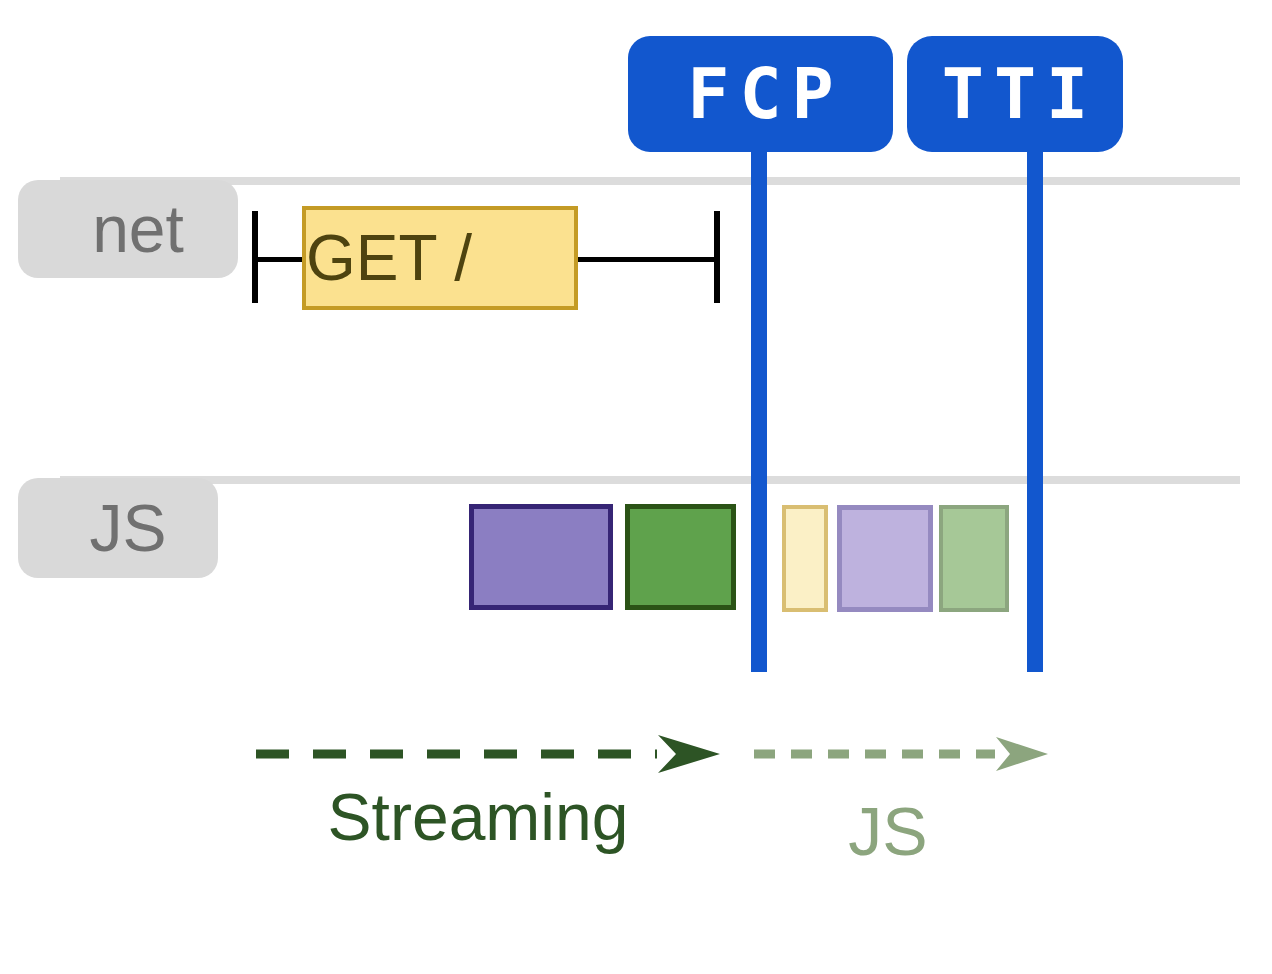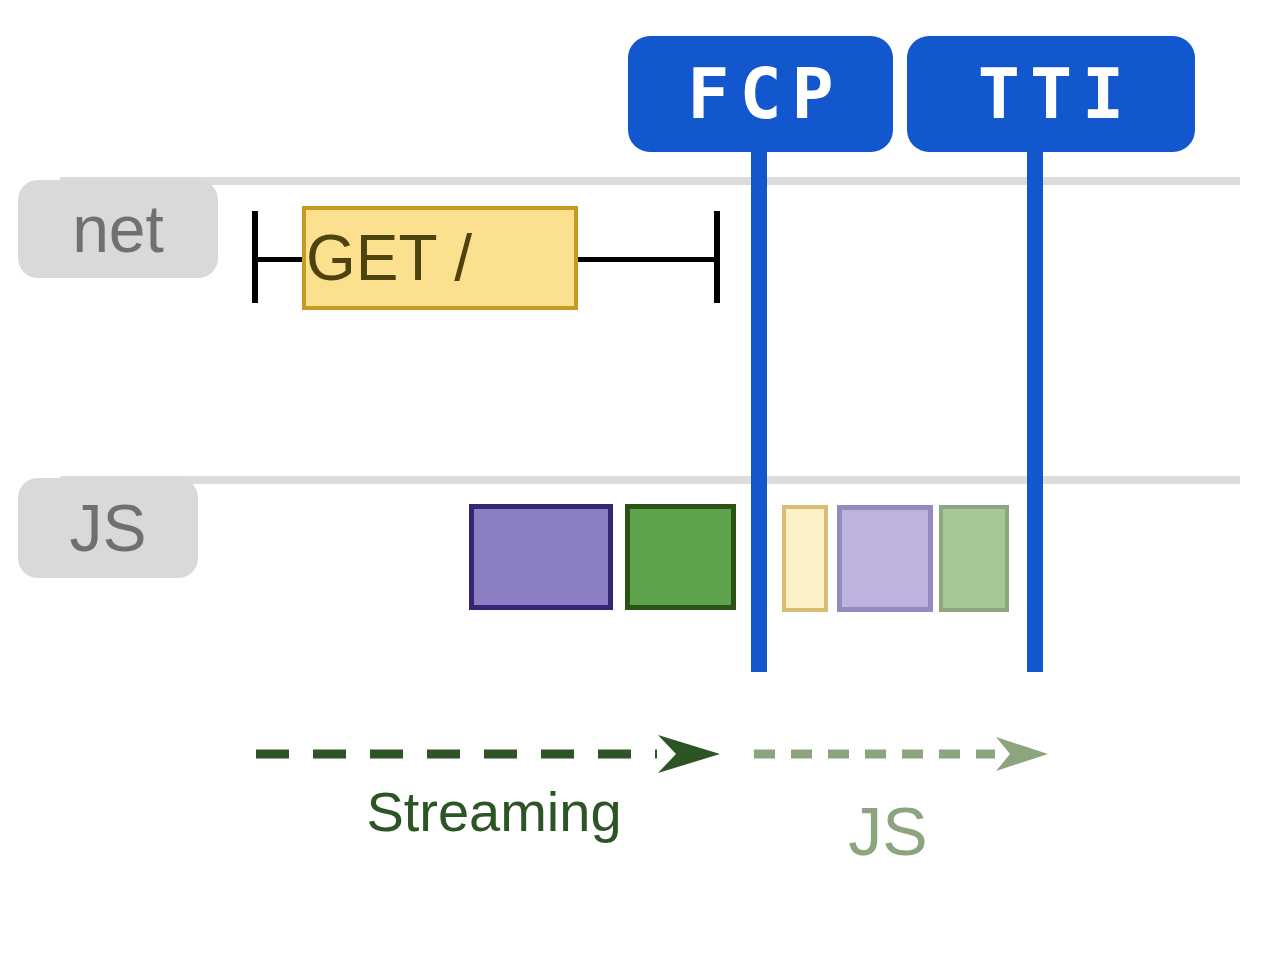--- a/index.html
+++ b/index.html
@@ -8,21 +8,21 @@
   .canvas{position:absolute;inset:0;width:1272px;height:974px;background:#ffffff;}
 
   
   .tl-line{position:absolute;height:8px;z-index:1;}
   .net-line{left:60px;top:177px;width:1180px;}
   .js-line{left:60px;top:476px;width:1180px;}
 
   
   .row-label{position:absolute;z-index:2;border-radius:20px;
              display:flex;align-items:center;justify-content:center;
-             font-size:66px;line-height:1;}
+             font-size:66px;line-height:1;padding-left:20px;}
   .net-label{left:18px;top:180px;width:200px;height:98px;}
   .js-label{left:18px;top:478px;width:180px;height:100px;}
 
   
   .tick{position:absolute;width:6px;height:92px;top:211px;z-index:3;}
   .tick-left{left:252px;}
   .tick-right{left:714px;}
   .conn{position:absolute;height:5px;top:257px;z-index:3;}
   .conn-left{left:256px;width:48px;}
   .conn-right{left:578px;width:140px;}
@@ -42,28 +42,28 @@
   
   .metric-line{position:absolute;top:150px;width:16px;height:522px;z-index:4;}
   .fcp-line{left:751px;}
   .tti-line{left:1027px;}
   .metric-badge{position:absolute;top:36px;height:116px;border-radius:22px;z-index:5;
                 display:flex;align-items:center;justify-content:center;
                 color:#ffffff;font-family:"DejaVu Sans Mono",monospace;
                 font-weight:bold;font-size:70px;letter-spacing:10px;
                 padding-left:10px;box-sizing:border-box;line-height:1;}
   .fcp-badge{left:628px;width:265px;}
-  .tti-badge{left:907px;width:288px;}
+  .tti-badge{left:907px;width:216px;border-radius:25px;}
 
   
   .arrow-svg{position:absolute;z-index:3;}
   .streaming-arrow{left:252px;top:732px;}
   .optional-arrow{left:750px;top:732px;}
   .caption{position:absolute;text-align:center;line-height:1.15;z-index:3;}
-  .streaming-caption{left:234px;top:780px;width:520px;font-size:56px;}
+  .streaming-caption{left:218px;top:780px;width:520px;font-size:66px;}
   .js-caption{left:748px;top:792px;width:280px;font-size:68px;}
   .optional-caption{left:727px;top:864px;width:300px;font-size:58px;}
 </style>
 </head>
 <body>
 
 <div class="canvas">
 
   <div class="tl-line net-line" style="background-color: rgb(220, 220, 220);"></div>
   <div class="tl-line js-line" style="background-color: rgb(220, 220, 220);"></div>

